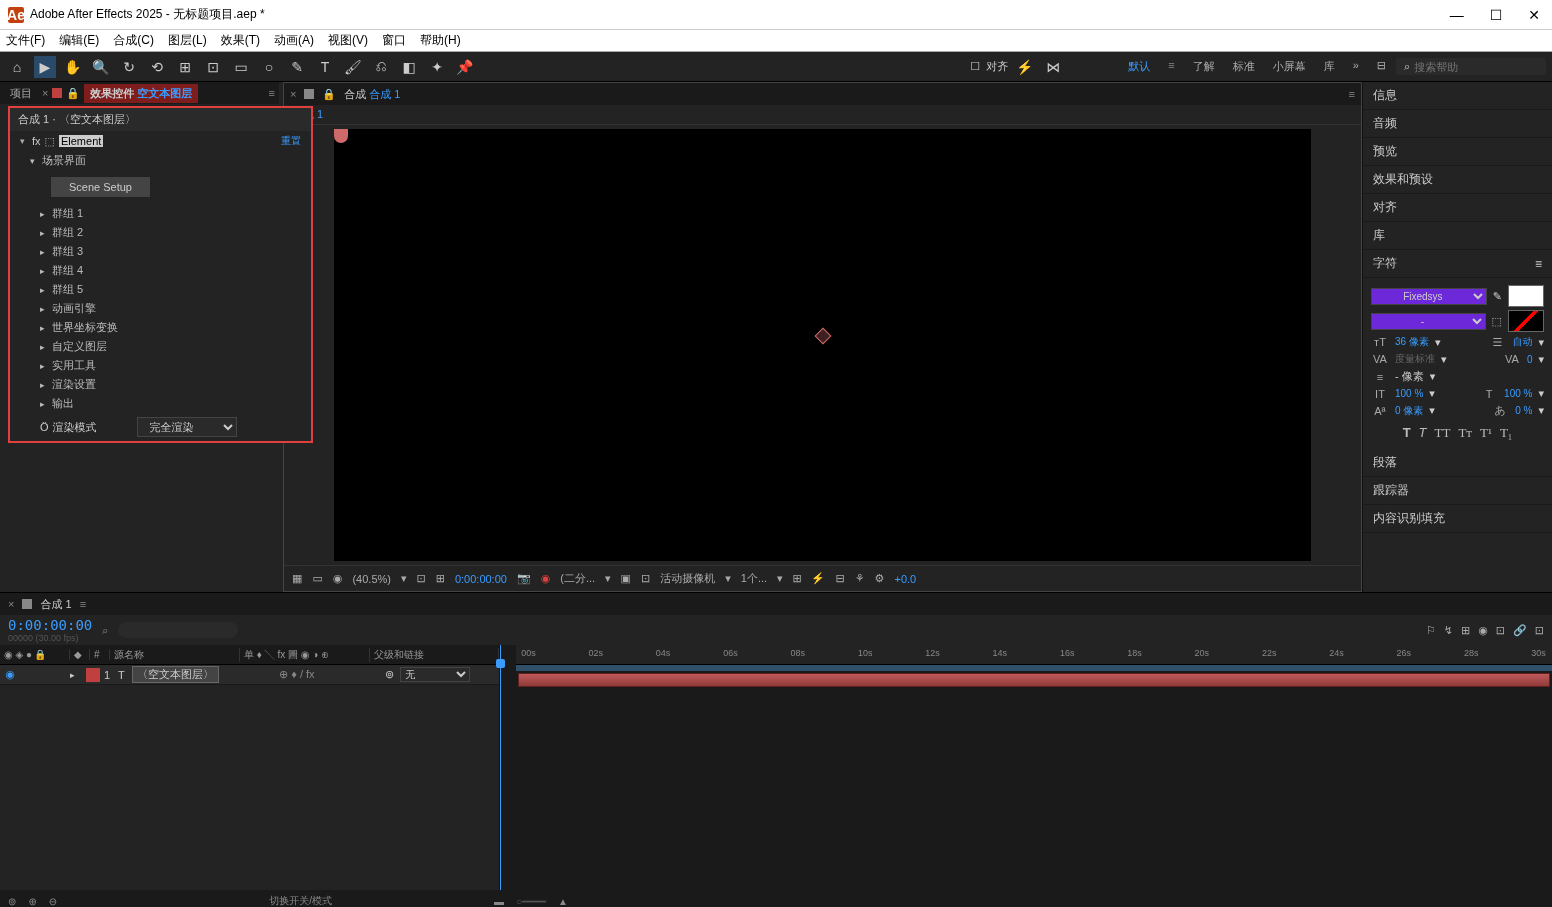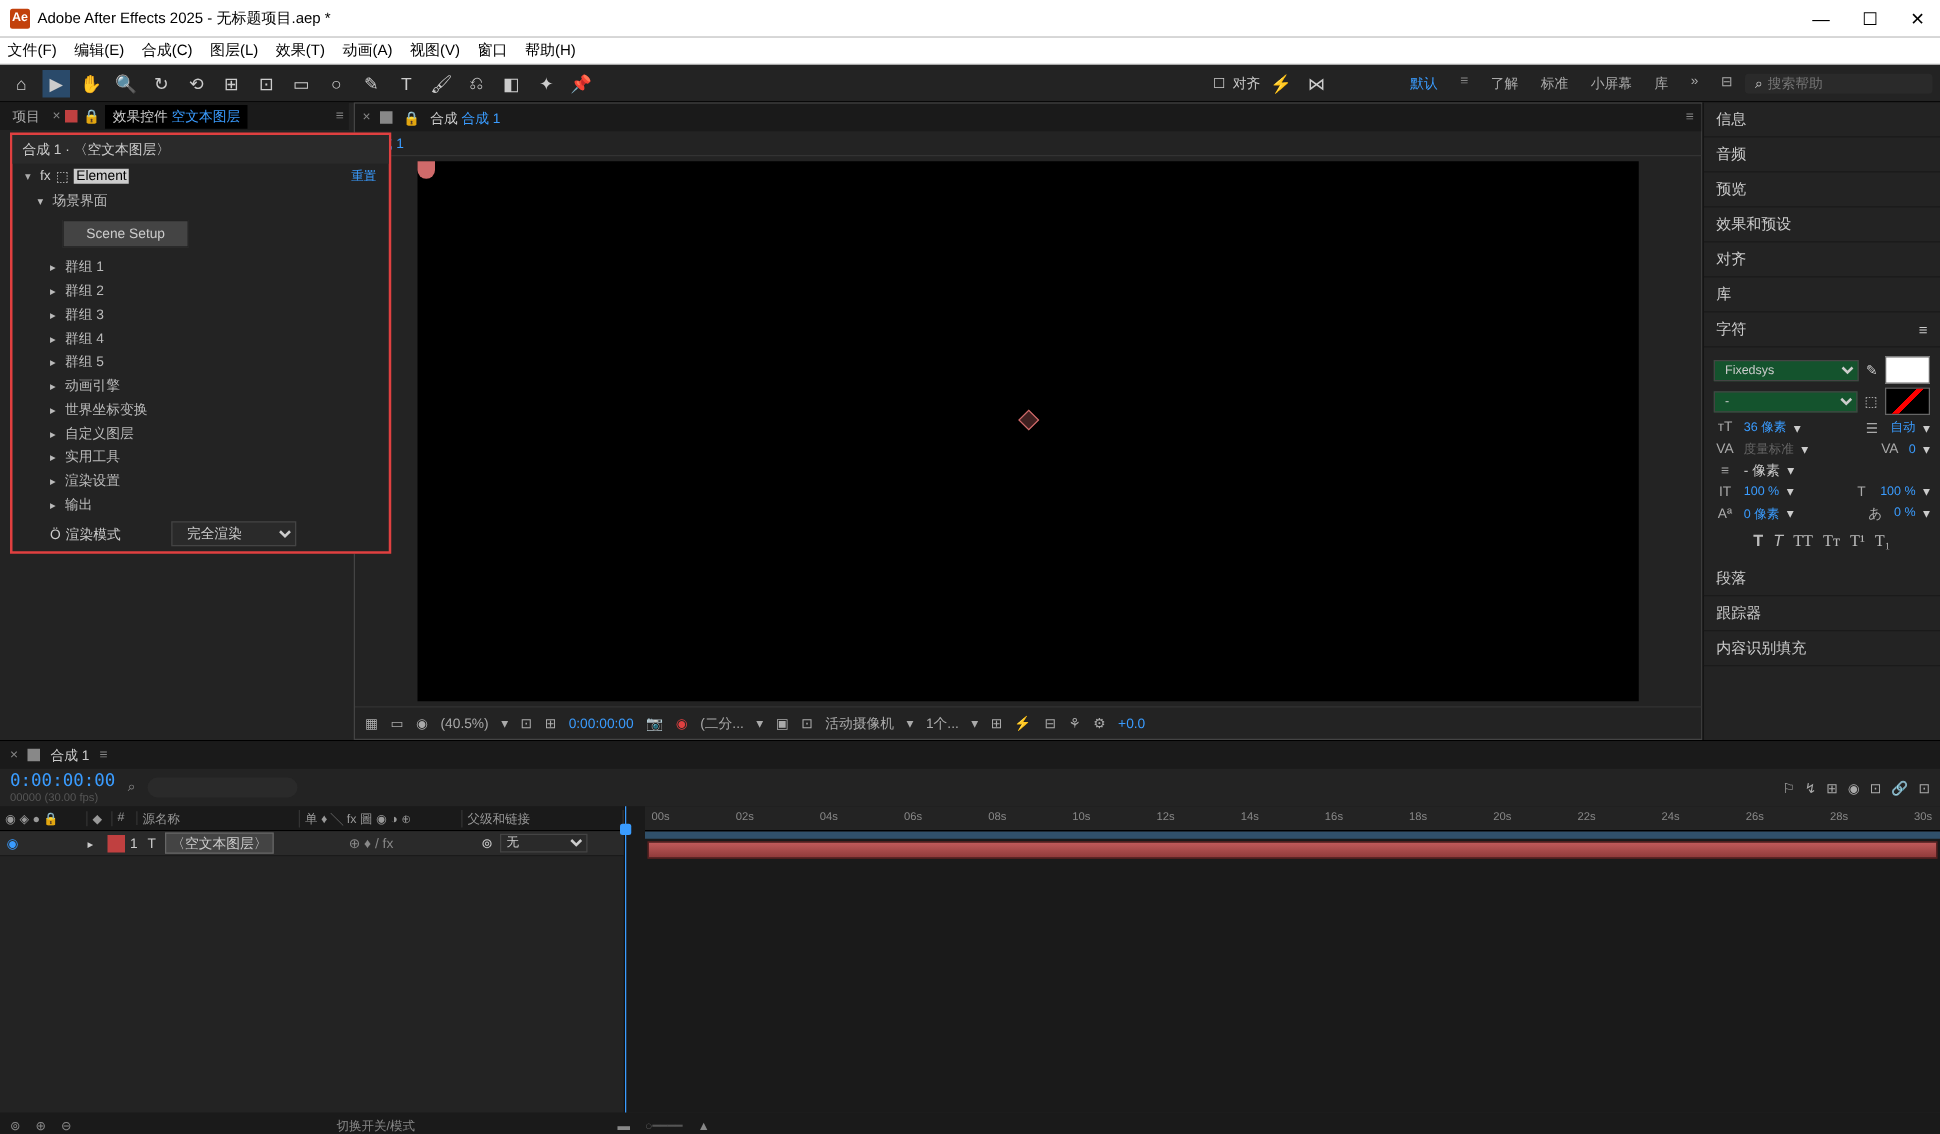--- a/index.html
+++ b/index.html
@@ -1,20 +1,20 @@
 <!DOCTYPE html>
 <html><head>
 <meta charset="utf-8">
 <style>
 * { margin: 0; padding: 0; box-sizing: border-box; font-family: "Microsoft YaHei", Arial, sans-serif; user-select: none; }
 body { background: #1e1e1e; color: #ccc; font-size: 11px; overflow: hidden; width: 1552px; height: 907px; }
 
 
 .title-bar { height: 30px; background: #fff; color: #000; display: flex; align-items: center; padding: 0 8px; border-bottom: 1px solid #ccc; }
-.title-bar .app-icon { width: 16px; height: 16px; background: #c2410c; margin-right: 6px; display: flex; align-items: center; justify-content: center; color: #fff; font-size: 10px; font-weight: bold; border-radius: 2px; }
+.title-bar .app-icon { width: 16px; height: 16px; background: #c2410c; margin-right: 6px; display: flex; align-items: center; justify-content: center; color: #fff; font-size: 14px; font-weight: bold; border-radius: 2px; }
 .title-bar .title-text { flex: 1; font-size: 12px; }
 .title-bar .win-controls { display: flex; gap: 18px; font-size: 14px; }
 .title-bar .win-controls span { cursor: pointer; padding: 0 4px; }
 
 
 .menu-bar { height: 22px; background: #fff; color: #000; display: flex; align-items: center; padding: 0 6px; gap: 14px; font-size: 12px; border-bottom: 1px solid #aaa; }
 .menu-bar span { cursor: pointer; }
 
 
 .toolbar { height: 30px; background: #232323; display: flex; align-items: center; padding: 0 6px; border-bottom: 1px solid #000; }
@@ -27,21 +27,21 @@
 .workspace-tabs .active { color: #3a9cff; margin-left: 44px; }
 .search-box { display: flex; align-items: center; background: #2a2a2a; padding: 2px 8px; border-radius: 3px; width: 150px; }
 .search-box input { background: none; border: none; color: #ccc; font-size: 11px; width: 100%; outline: none; }
 
 
 .main { display: flex; height: 510px; background: #232323; }
 
 
 .left-panel { width: 305px; background: #232323; border: 2px solid #e04040; margin: 2px 0 0 8px; position: relative; display: flex; flex-direction: column; }
 .panel-tab { padding: 2px 6px; cursor: pointer; color: #aaa; }
-.panel-tab.active { background: #000000; color: #ccc; }
+.panel-tab.active { background: #7f1d1d; color: #ccc; font-weight: bold; }
 .panel-tab-highlight { color: #3a9cff; }
 .effect-header { padding: 4px 8px; font-size: 11px; background: #2a2a2a; }
 .effect-row { display: flex; align-items: center; padding: 3px 10px; font-size: 11px; cursor: pointer; }
 .effect-row .twisty { width: 12px; color: #aaa; font-size: 9px; }
 .effect-name-hl { background: #ccc; color: #000; padding: 0 2px; }
 .effect-reset { margin-left: auto; color: #3a9cff; font-size: 10px; }
 .scene-setup-btn { background: #444; border: 1px solid #222; padding: 4px 18px; margin: 6px 0 6px 40px; display: inline-block; cursor: pointer; font-size: 11px; }
 .effect-prop { padding: 2px 10px 2px 30px; display: flex; align-items: center; font-size: 11px; color: #bbb; }
 .effect-prop .twisty { width: 12px; font-size: 9px; }
 .render-mode { padding: 4px 30px; display: flex; align-items: center; gap: 40px; font-size: 11px; }
@@ -55,21 +55,21 @@
 .viewer-canvas { flex: 1; background: #000; position: relative; margin: 4px 50px; }
 .viewer-marker { position: absolute; top: 0; left: 0; width: 14px; height: 14px; background: #d06a6a; border-radius: 0 0 50% 50%; }
 .viewer-anchor { position: absolute; top: 48%; left: 50%; width: 12px; height: 12px; transform: translate(-50%,-50%) rotate(45deg); border: 1px solid #d06a6a; background: rgba(208,106,106,0.3); }
 .viewer-controls { height: 26px; display: flex; align-items: center; padding: 0 8px; gap: 10px; font-size: 11px; color: #aaa; border-top: 1px solid #333; }
 
 
 .right-panel { width: 190px; background: #232323; display: flex; flex-direction: column; border-left: 1px solid #111; }
 .right-item { padding: 5px 10px; border-bottom: 1px solid #1a1a1a; font-size: 12px; cursor: pointer; display: flex; align-items: center; justify-content: space-between; }
 .char-panel { padding: 4px 8px; font-size: 11px; }
 .char-row { display: flex; align-items: center; gap: 6px; margin: 3px 0; }
-.char-row select, .char-row input { background: #14532d; border: 1px solid #444; color: #ccc; font-size: 10px; padding: 1px 4px; }
+.char-row select, .char-row input { background: #6d28d9; border: 1px solid #444; color: #ccc; font-size: 10px; padding: 1px 4px; text-align: center; }
 .char-row .label-icon { width: 18px; text-align: center; color: #aaa; }
 .char-row .val { color: #3a9cff; font-size: 10px; }
 .color-swatch { width: 36px; height: 22px; border: 1px solid #666; }
 .text-style-row { display: flex; gap: 8px; justify-content: center; padding: 4px 0; color: #bbb; font-size: 13px; }
 .text-style-row span { cursor: pointer; font-family: serif; }
 
 
 .timeline { height: 320px; background: #232323; border-top: 1px solid #000; display: flex; flex-direction: column; }
 .timeline-tabs { height: 22px; display: flex; align-items: center; padding: 0 8px; gap: 8px; font-size: 11px; background: #1a1a1a; }
 .timeline-header { height: 30px; display: flex; align-items: center; padding: 0 8px; gap: 10px; }

